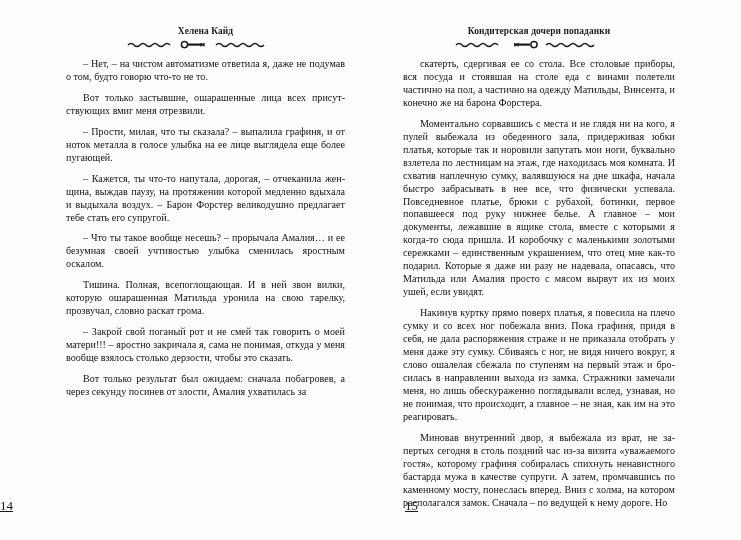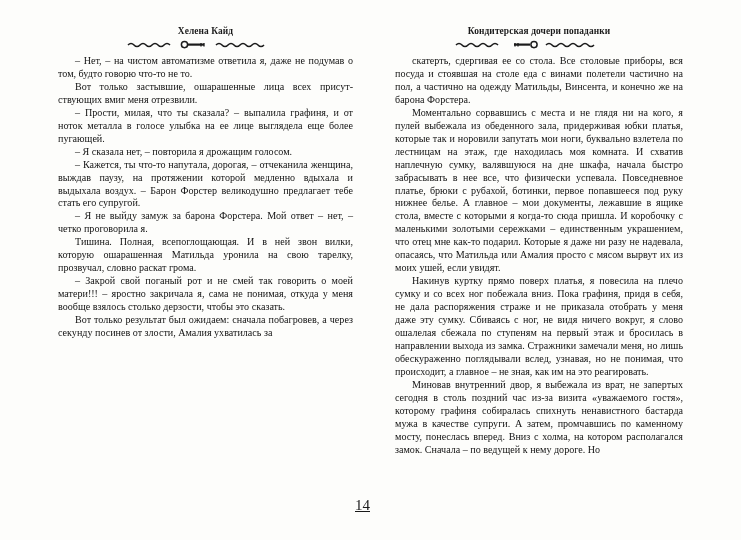--- a/index.html
+++ b/index.html
@@ -54,30 +54,30 @@
   .text-block {
     margin-top: 5px;
     text-align: justify;
     text-justify: inter-word;
     font-size: 10.1px;
     line-height: 12.95px;
     color: #121212;
     hyphens: manual;
   }
   .text-block p {
-    margin: 0;
+    margin: 8px;
     text-indent: 17px;
   }
   .folio {
     position: absolute;
     bottom: 33px;
     width: 100%;
     left: 0;
-    text-align: right;
-    font-size: 15px;
+    text-align: left;
+    font-size: 13px;
     color: #1a1a1a;
     text-decoration: underline;
   }
   .page-left .folio { padding-right: 41px; }
   .page-right .folio { padding-left: 34px; }
 </style>
 </head>
 <body>
 
 <div class="book-spread">
@@ -90,23 +90,22 @@
       <circle cx="58.5" cy="5.6" r="3.1" fill="none" stroke="#1b1b1b" stroke-width="1.5"></circle>
       <path d="M62 5.6 H78" stroke="#1b1b1b" stroke-width="2.2" fill="none"></path>
       <path d="M75 4 v3.4 M78 4 v3.4" stroke="#1b1b1b" stroke-width="1.3" fill="none"></path>
       <path d="M90 6 q3 -3.2 6 0 q3 3.2 6 0 q3 -3.2 6 0 q3 3.2 6 0 q3 -3.2 6 0 q3 3.2 6 0 q3 -3.2 6 0 q3 3.2 6 0" fill="none" stroke="#1b1b1b" stroke-width="1.5"></path>
     </svg>
 
     <div class="text-block">
       <p>– Нет, – на чистом автоматизме ответила я, даже не поду­мав о том, будто говорю что-то не то.</p>
       <p>Вот только застывшие, ошарашенные лица всех присут­ствующих вмиг меня отрезвили.</p>
       <p>– Прости, милая, что ты сказала? – выпалила графиня, и от ноток металла в голосе улыбка на ее лице выглядела еще более пугающей.</p>
-      <p>– Я сказала нет, – повторила я дрожащим голосом.</p>
       <p>– Кажется, ты что-то напутала, дорогая, – отчеканила жен­щина, выждав паузу, на протяжении которой медленно вдыхала и выдыхала воздух. – Барон Форстер великодушно предлагает тебе стать его супругой.</p>
-      <p>– Я не выйду замуж за барона Форстера. Мой ответ – нет, – четко проговорила я.</p>
+      <p>– Что ты такое вообще несешь? – прорычала Амалия… и ее безумная своей учтивостью улыбка сменилась яростным оскалом.</p>
       <p>Тишина. Полная, всепоглощающая. И в ней звон вилки, которую ошарашенная Матильда уронила на свою тарелку, прозвучал, словно раскат грома.</p>
       <p>– Закрой свой поганый рот и не смей так говорить о моей матери!!! – яростно закричала я, сама не понимая, откуда у меня вообще взялось столько дерзости, чтобы это сказать.</p>
       <p>Вот только результат был ожидаем: сначала побагро­вев, а через секунду посинев от злости, Амалия ухватилась за</p>
     </div>
 
     <div class="folio">14</div>
   </div>
 
   <div class="page page-right">
     <div class="running-head">Кондитерская дочери попаданки</div>

